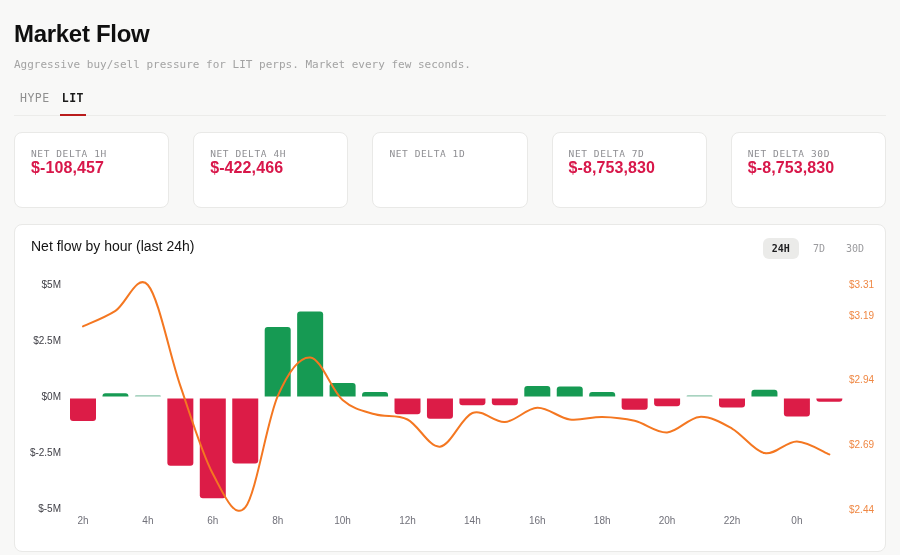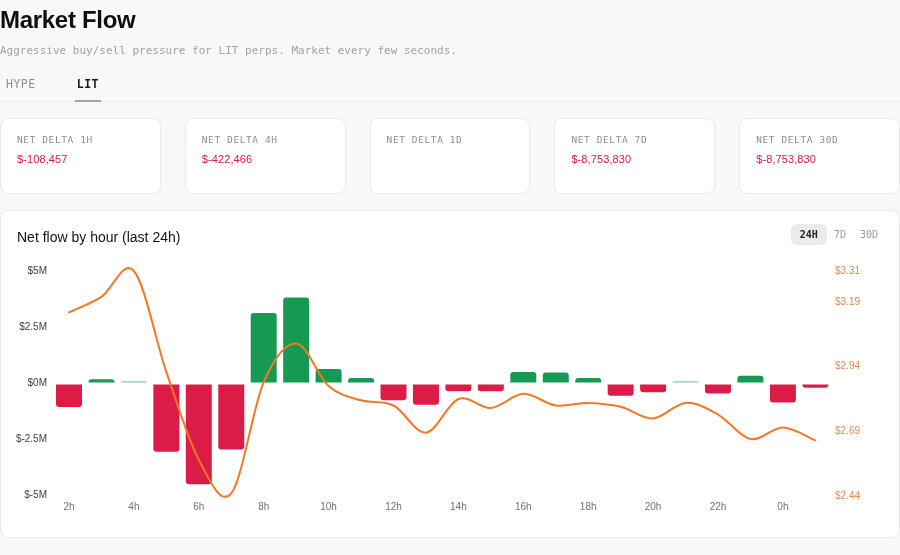--- a/index.html
+++ b/index.html
@@ -1,36 +1,36 @@
 <!DOCTYPE html>
 <html><head>
 <meta charset="utf-8">
 <style>
   * { margin:0; padding:0; box-sizing:border-box; }
   html,body { background:#f8f8f7; }
   .page {
     width:900px; height:555px; background:#f8f8f7; position:relative;
     font-family:"Liberation Sans", sans-serif; color:#111; overflow:hidden;
-    padding:0; 
+    padding:14px; 
   }
   h1 { font-size:24px; font-weight:700; letter-spacing:-0.3px; color:#0f0f0f; margin-top:6px; }
   .subtitle { font-family:"DejaVu Sans Mono", monospace; font-size:11px; color:#a3a3a3; margin-top:10px; }
-  .tabs { display:flex; gap:37px; margin-top:16px; border-bottom:1px solid #ececea; padding:0 4px; }
+  .tabs { display:flex; gap:8px; margin-top:16px; border-bottom:1px solid #ececea; padding:0 4px; }
   .tab { font-family:"DejaVu Sans Mono", monospace; font-size:11.5px; color:#8f8f8f;
          padding:4px 2px 9px; cursor:pointer; letter-spacing:0.5px; }
-  .tab.active { color:#1a1a1a; font-weight:700; border-bottom:2px solid #a3a3a3; margin-bottom:-1px; }
+  .tab.active { color:#1a1a1a; font-weight:700; border-bottom:2px solid #b91c1c; margin-bottom:-1px; }
   .cards { display:grid; grid-template-columns:repeat(5,1fr); gap:24px; margin-top:16px; }
   .card { background:#fff; border:1px solid #e9e9e7; border-radius:8px; height:76px; padding:15px 16px; }
   .card-label { font-family:"DejaVu Sans Mono", monospace; font-size:9.5px; letter-spacing:0.6px;
                 color:#8e8e92; text-transform:uppercase; }
-  .card-value { font-size:11px; font-weight:400; color:#d8174a; margin-top:8px; letter-spacing:0.1px; }
+  .card-value { font-size:16px; font-weight:700; color:#d8174a; margin-top:0; letter-spacing:0.1px; }
   .panel { background:#fff; border:1px solid #e9e9e7; border-radius:8px; margin-top:16px; height:328px; overflow:hidden; }
-  .panel-header { display:flex; justify-content:space-between; align-items:flex-end; padding:13px 14px 3px 16px; }
+  .panel-header { display:flex; justify-content:space-between; align-items:flex-start; padding:13px 14px 3px 16px; }
   .panel-title { font-size:14px; font-weight:500; color:#141414; }
-  .ranges { display:flex; align-items:center; }
+  .ranges { display:flex; align-items:center; gap:7px; }
   .range-btn { font-family:"DejaVu Sans Mono", monospace; font-size:10px; color:#9b9b9e;
                padding:5px 7px; border-radius:6px; cursor:pointer; }
   .range-btn.active { background:#ebebe9; color:#1d1d1f; font-weight:700; padding:5px 9px; }
   svg text { font-family:"Liberation Sans", sans-serif; font-size:10px; }
 </style>
 </head>
 <body>
 
 <div class="page">
 

